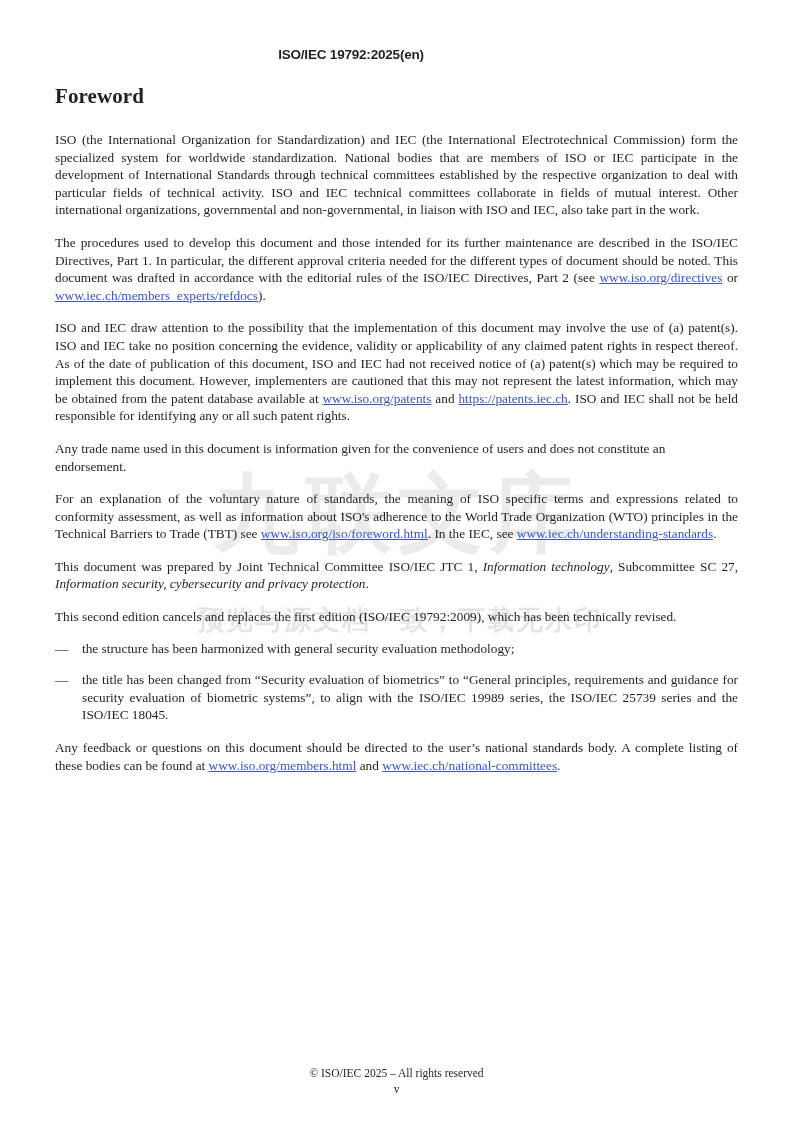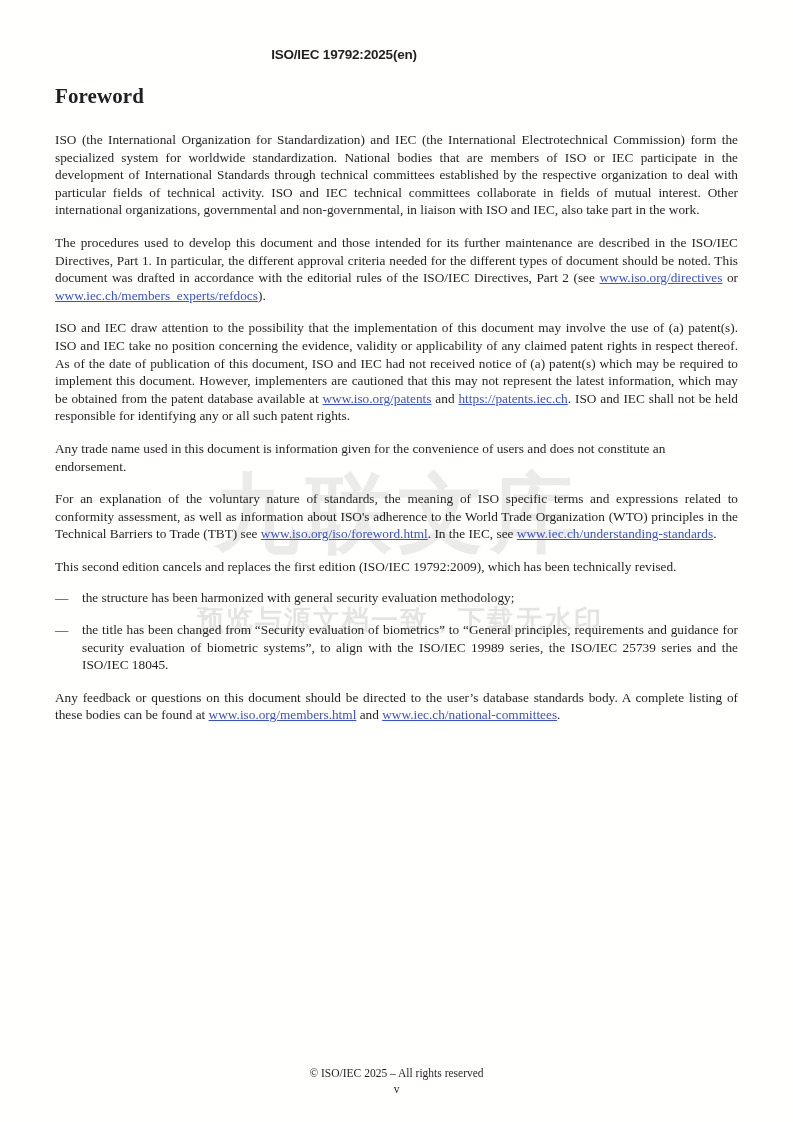--- a/index.html
+++ b/index.html
@@ -81,20 +81,21 @@
     position: absolute;
     left: 0;
     top: 47px;
     width: 688px;
     text-align: center;
     font-family: "Liberation Sans", "DejaVu Sans", sans-serif;
     font-size: 13.5px;
     font-weight: 700;
     letter-spacing: -0.2px;
     color: #231f20;
+    padding-left: 7px;
   }
 
   .body-col {
     position: absolute;
     left: 55px;
     top: 84px;
     width: 683px;
   }
 
   h1.fw-title {
@@ -194,36 +195,39 @@
       <p class="para">
         <span>ISO and IEC draw attention to the possibility that the implementation of this document may involve the use of (a) patent(s). ISO and IEC take no position concerning the evidence, validity or applicability of any claimed patent rights in respect thereof. As of the date of publication of this document, ISO and IEC had not received notice of (a) patent(s) which may be required to implement this document. However, implementers are cautioned that this may not represent the latest information, which may be obtained from the patent database available at </span><a class="doc-link" href="#">www.iso.org/patents</a><span> and </span><a class="doc-link" href="#">https://patents.iec.ch</a><span>. ISO and IEC shall not be held responsible for identifying any or all such patent rights.</span>
       </p>
 
       <p class="para last-ragged">Any trade name used in this document is information given for the convenience of users and does not constitute an endorsement.</p>
 
       <p class="para">
         <span>For an explanation of the voluntary nature of standards, the meaning of ISO specific terms and expressions related to conformity assessment, as well as information about ISO's adherence to the World Trade Organization (WTO) principles in the Technical Barriers to Trade (TBT) see </span><a class="doc-link" href="#">www.iso.org/iso/foreword.html</a><span>. In the IEC, see </span><a class="doc-link" href="#">www.iec.ch/understanding-standards</a><span>.</span>
       </p>
 
+      <p class="para">
+        <span>This document was prepared by Joint Technical Committee ISO/IEC JTC 1, </span><em class="it">Information technology</em><span>, Subcommittee SC 27, </span><em class="it">Information security, cybersecurity and privacy protection</em><span>.</span>
+      </p>
 
       <p class="para">This second edition cancels and replaces the first edition (ISO/IEC 19792:2009), which has been technically revised.</p>
 
 
       <div class="dash-item">
         <span class="dash">—</span>
         <span class="dash-text">the structure has been harmonized with general security evaluation methodology;</span>
       </div>
 
       <div class="dash-item justified">
         <span class="dash">—</span>
         <span class="dash-text">the title has been changed from “Security evaluation of biometrics” to “General principles, requirements and guidance for security evaluation of biometric systems”, to align with the ISO/IEC 19989 series, the ISO/IEC 25739 series and the ISO/IEC 18045.</span>
       </div>
 
       <p class="para">
-        <span>Any feedback or questions on this document should be directed to the user’s database standards body. A complete listing of these bodies can be found at </span><a class="doc-link" href="#">www.iso.org/members.html</a><span> and </span><a class="doc-link" href="#">www.iec.ch/national-committees</a><span>.</span>
+        <span>Any feedback or questions on this document should be directed to the user’s national standards body. A complete listing of these bodies can be found at </span><a class="doc-link" href="#">www.iso.org/members.html</a><span> and </span><a class="doc-link" href="#">www.iec.ch/national-committees</a><span>.</span>
       </p>
 
     </div>
 
     <div class="footer">© ISO/IEC 2025 – All rights reserved</div>
     <div class="folio">v</div>
 
   </div>
 </div>
 

